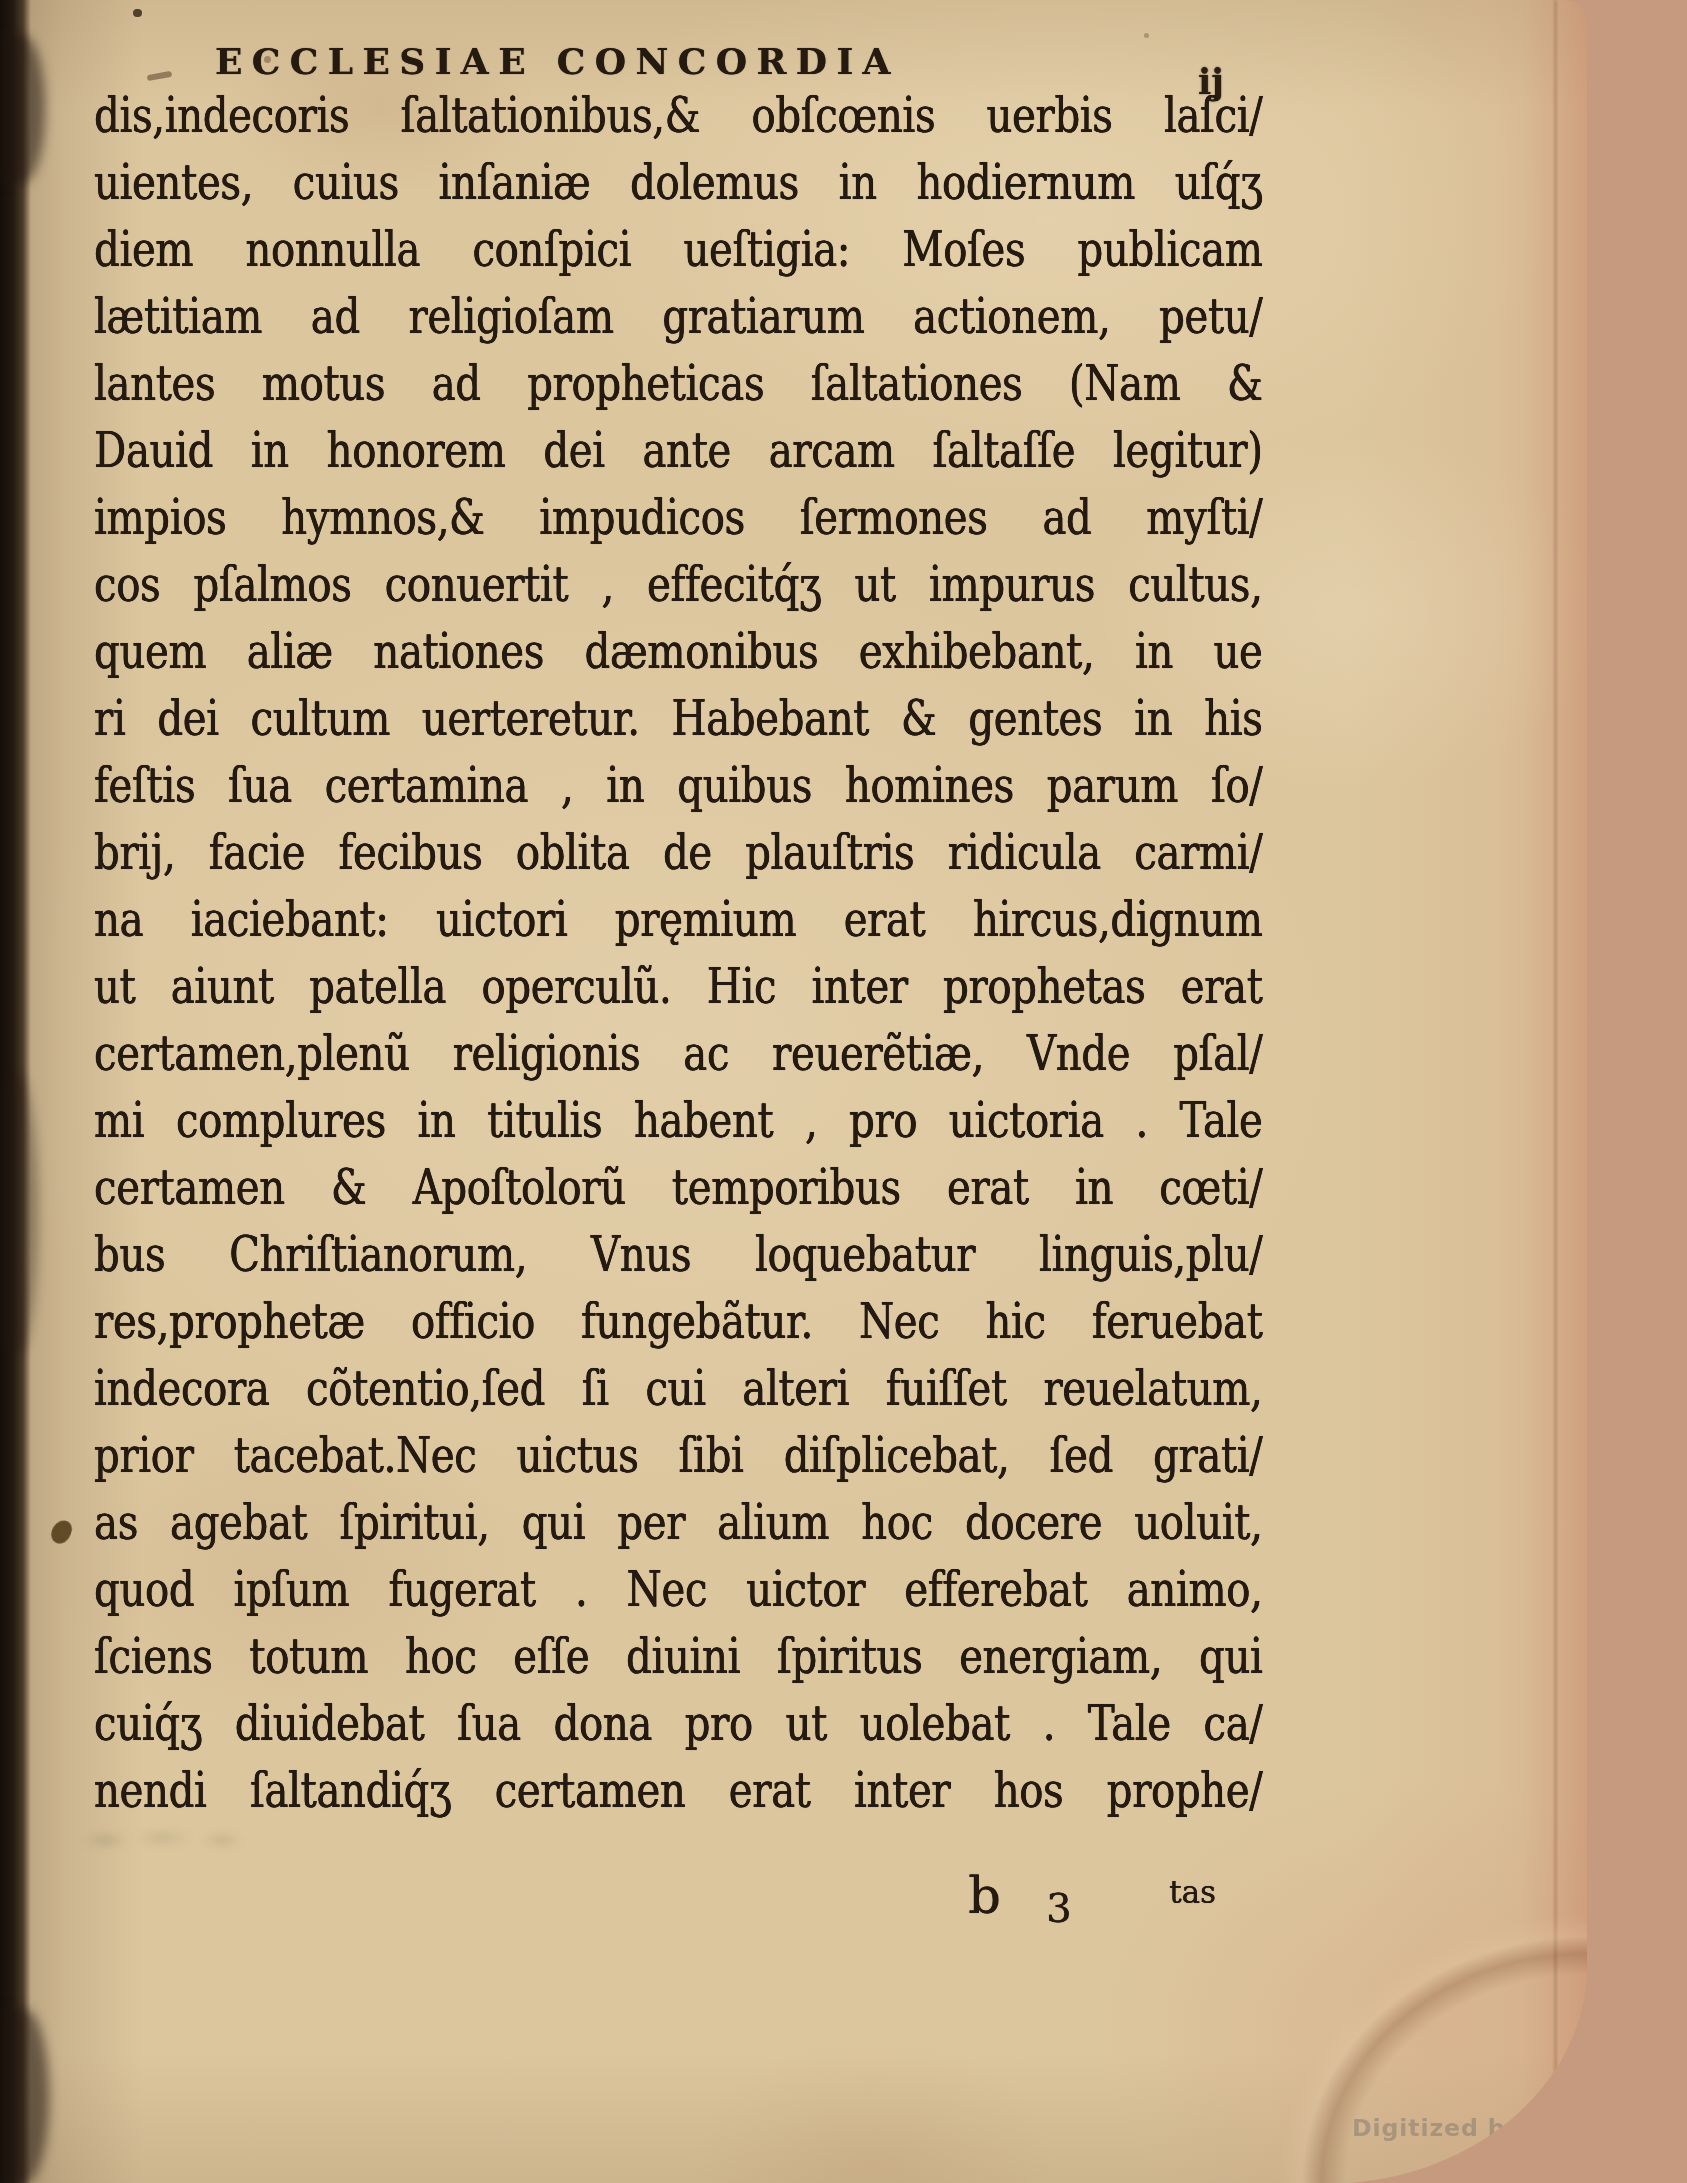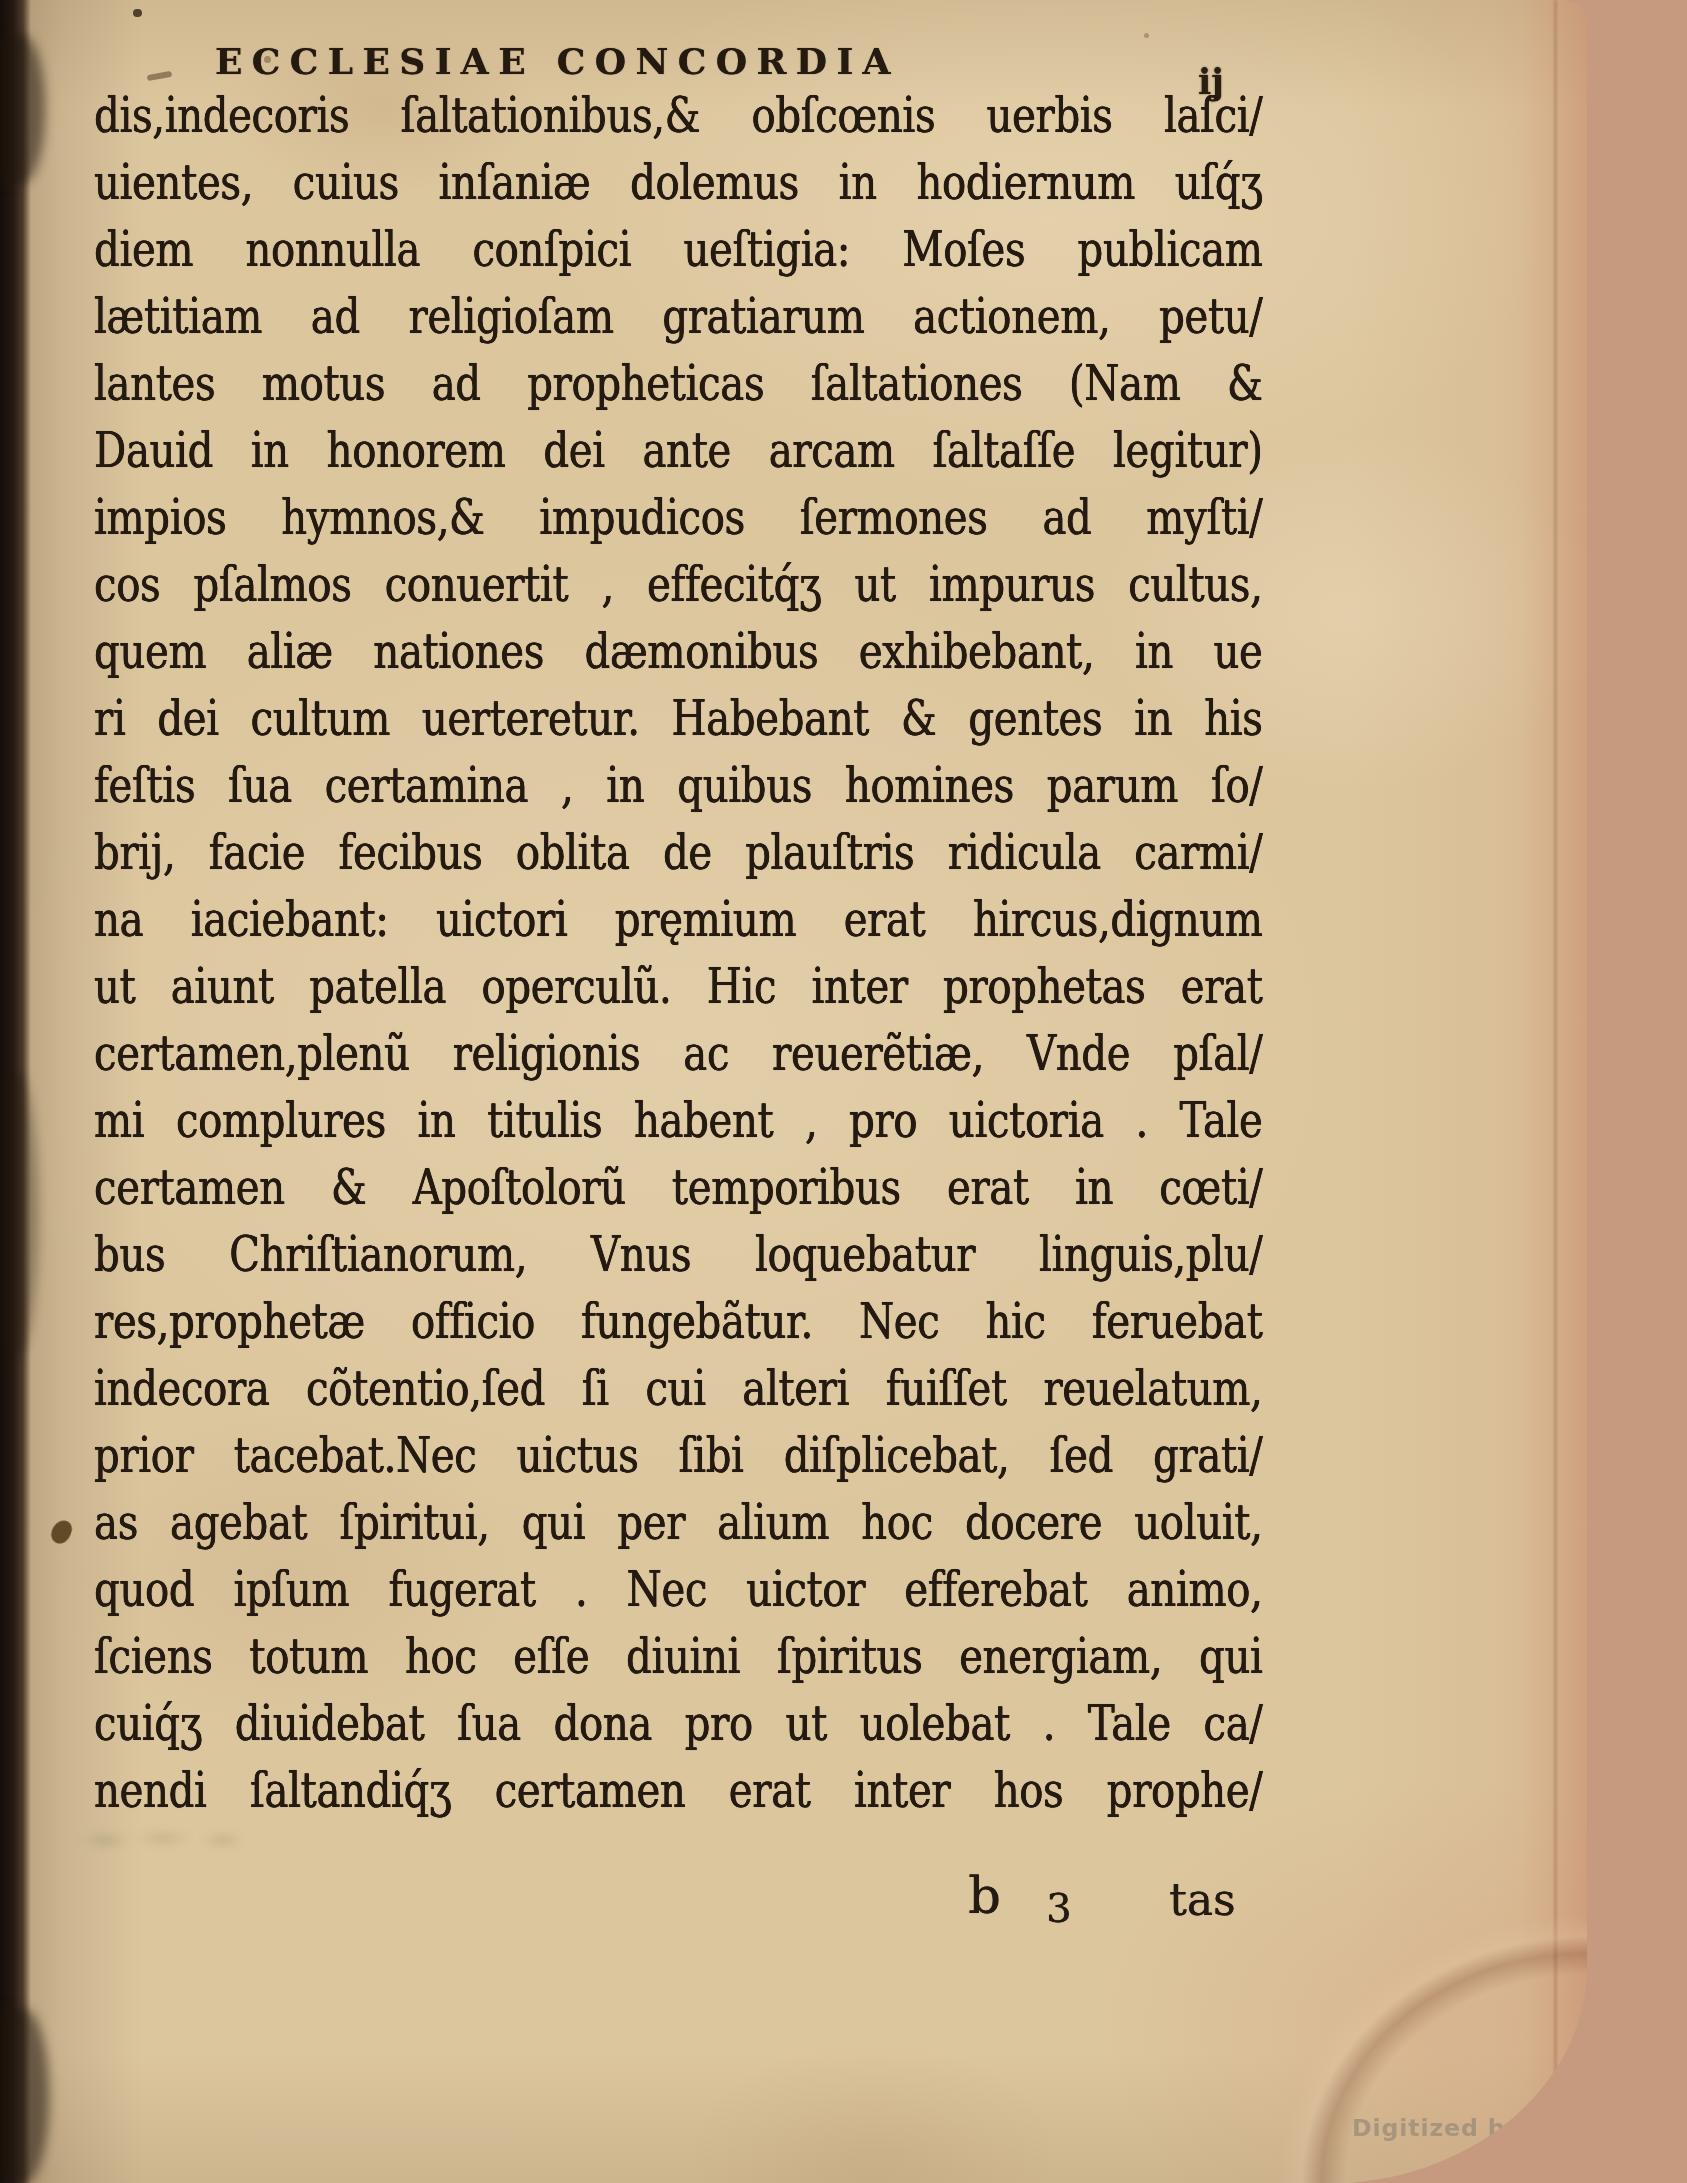--- a/index.html
+++ b/index.html
@@ -66,21 +66,21 @@
   .line{
     font-size:49px;line-height:67px;letter-spacing:-0.4px;
     color:#241a11;
     text-shadow:0.4px 0 0 #241a11,-0.3px 0 0 rgba(36,26,17,.85),0 0 0.9px rgba(36,26,17,.5);
     text-align:justify;text-align-last:justify;
     height:67px;overflow:visible;white-space:nowrap;
   }
   .sig{position:absolute;color:#241a11;text-shadow:0.4px 0 0 #241a11,0 0 0.9px rgba(36,26,17,.5);}
   .sig-letter{left:968px;top:1866px;font-size:51px;}
   .sig-number{left:1046px;top:1885px;font-size:40px;}
-  .sig-catchword{left:1169px;top:1874px;font-size:44px;}
+  .sig-catchword{left:1169px;top:1874px;font-size:31px;}
   .watermark{
     position:absolute;left:1352px;top:2086px;
     display:flex;align-items:baseline;gap:14px;
     color:#8d8375;opacity:.62;filter:blur(0.5px);white-space:nowrap;
   }
   .wm-prefix{font-family:"DejaVu Sans","Liberation Sans",sans-serif;font-size:23.6px;letter-spacing:0.9px;font-weight:bold;}
   .wm-brand{font-family:Liberation Mono, monospace;font-size:33px;letter-spacing:1.7px;margin-top:23px;}
   .spot{position:absolute;border-radius:50%;}
   .spot-top{left:133px;top:8.7px;width:8.7px;height:8.7px;background:#3a2a1a;opacity:.85;}
   .spot-dash{left:147px;top:73px;width:24.5px;height:6.1px;border-radius:3.5px;background:#5a4226;opacity:.55;transform:rotate(-10deg);}

